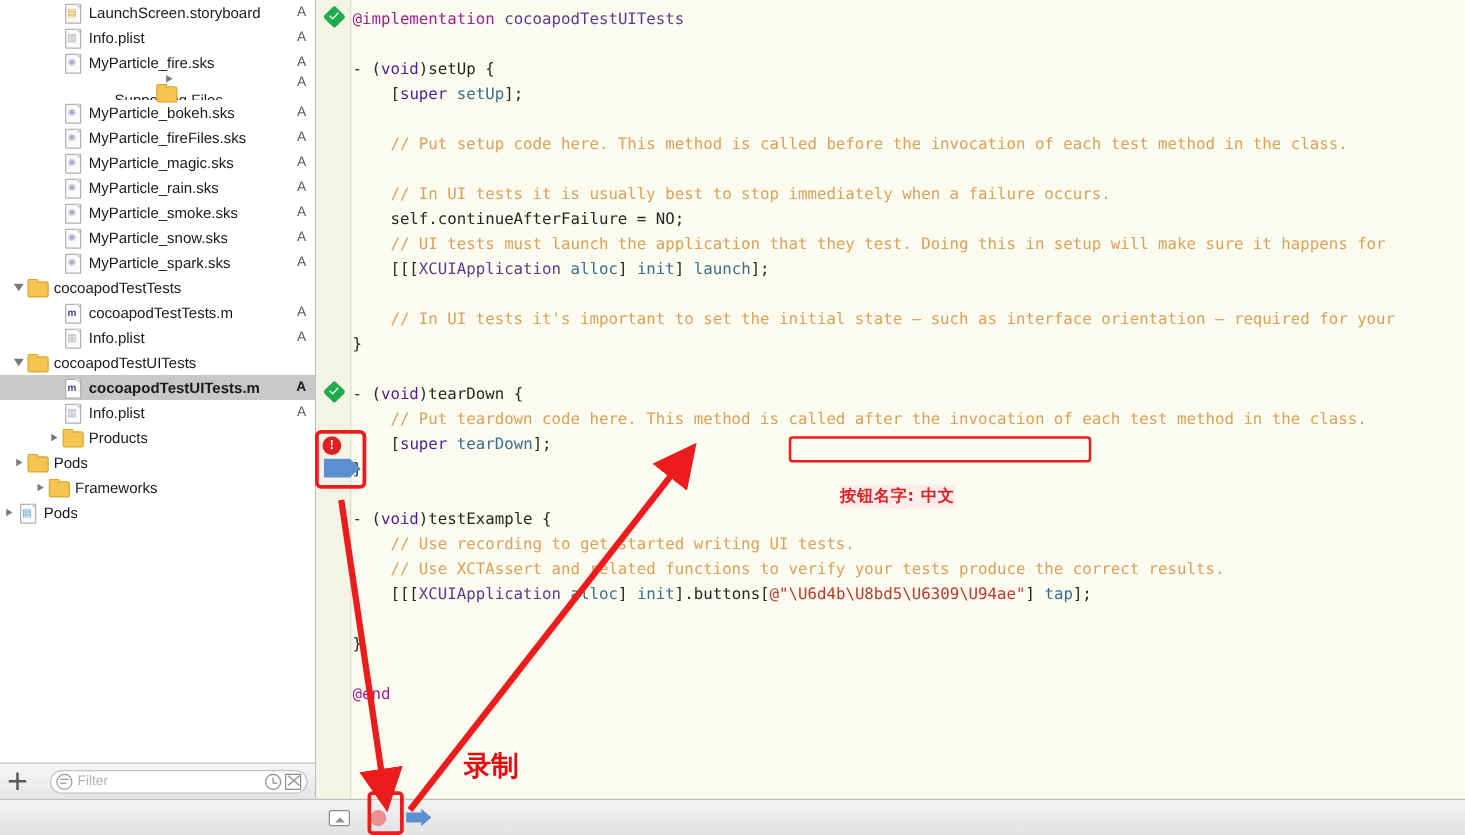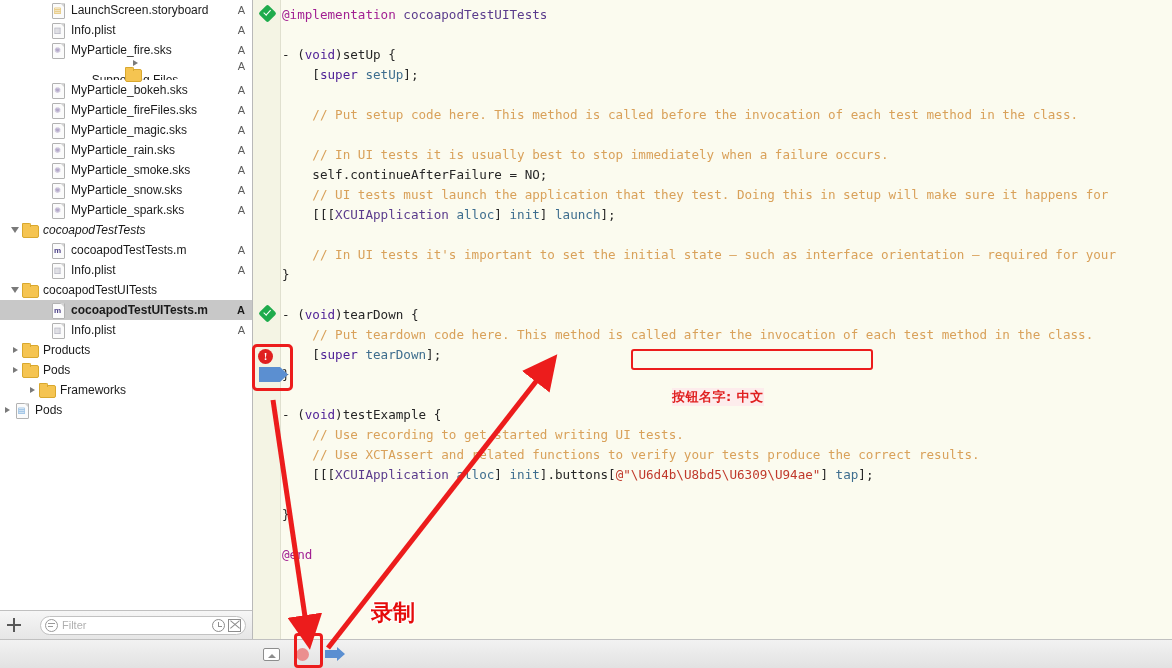--- a/index.html
+++ b/index.html
@@ -500,67 +500,67 @@
             <span class="nav-status">A</span>
           </div>
           <div class="nav-row" style="padding-left: 36px;">
             <span class="nav-disc"></span>
             <span class="nav-icon ic-doc ic-sks">
               <span class="glyph">✺</span>
             </span>
             <span class="nav-label">MyParticle_spark.sks</span>
             <span class="nav-status">A</span>
           </div>
-          <div class="nav-row" style="padding-left: 8px; font-style: italic;">
-            <span class="nav-disc">
-              <span class="tri open"></span>
-            </span>
-            <span class="nav-icon ic-folder"></span>
-            <span class="nav-label">cocoapodTestTests</span>
-          </div>
-          <div class="nav-row" style="padding-left: 36px;">
-            <span class="nav-disc"></span>
-            <span class="nav-icon ic-doc ic-m">
-              <span class="glyph">m</span>
-            </span>
-            <span class="nav-label">cocoapodTestTests.m</span>
-            <span class="nav-status">A</span>
-          </div>
-          <div class="nav-row" style="padding-left: 36px;">
-            <span class="nav-disc"></span>
-            <span class="nav-icon ic-doc ic-plist">
-              <span class="glyph">▥</span>
-            </span>
-            <span class="nav-label">Info.plist</span>
-            <span class="nav-status">A</span>
-          </div>
           <div class="nav-row" style="padding-left: 8px;">
             <span class="nav-disc">
               <span class="tri open"></span>
             </span>
             <span class="nav-icon ic-folder"></span>
-            <span class="nav-label">cocoapodTestUITests</span>
-          </div>
-          <div class="nav-row selected" style="padding-left: 36px;">
+            <span class="nav-label">cocoapodTestTests</span>
+          </div>
+          <div class="nav-row" style="padding-left: 36px;">
             <span class="nav-disc"></span>
             <span class="nav-icon ic-doc ic-m">
               <span class="glyph">m</span>
             </span>
-            <span class="nav-label">cocoapodTestUITests.m</span>
+            <span class="nav-label">cocoapodTestTests.m</span>
             <span class="nav-status">A</span>
           </div>
           <div class="nav-row" style="padding-left: 36px;">
             <span class="nav-disc"></span>
             <span class="nav-icon ic-doc ic-plist">
               <span class="glyph">▥</span>
             </span>
             <span class="nav-label">Info.plist</span>
             <span class="nav-status">A</span>
           </div>
           <div class="nav-row" style="padding-left: 8px;">
+            <span class="nav-disc">
+              <span class="tri open"></span>
+            </span>
+            <span class="nav-icon ic-folder"></span>
+            <span class="nav-label">cocoapodTestUITests</span>
+          </div>
+          <div class="nav-row selected" style="padding-left: 36px;">
+            <span class="nav-disc"></span>
+            <span class="nav-icon ic-doc ic-m">
+              <span class="glyph">m</span>
+            </span>
+            <span class="nav-label">cocoapodTestUITests.m</span>
+            <span class="nav-status">A</span>
+          </div>
+          <div class="nav-row" style="padding-left: 36px;">
+            <span class="nav-disc"></span>
+            <span class="nav-icon ic-doc ic-plist">
+              <span class="glyph">▥</span>
+            </span>
+            <span class="nav-label">Info.plist</span>
+            <span class="nav-status">A</span>
+          </div>
+          <div class="nav-row" style="padding-left: 8px; margin-left: 28px;">
             <span class="nav-disc">
               <span class="tri"></span>
             </span>
             <span class="nav-icon ic-folder"></span>
             <span class="nav-label">Products</span>
           </div>
           <div class="nav-row" style="padding-left: 8px;">
             <span class="nav-disc">
               <span class="tri"></span>
             </span>

